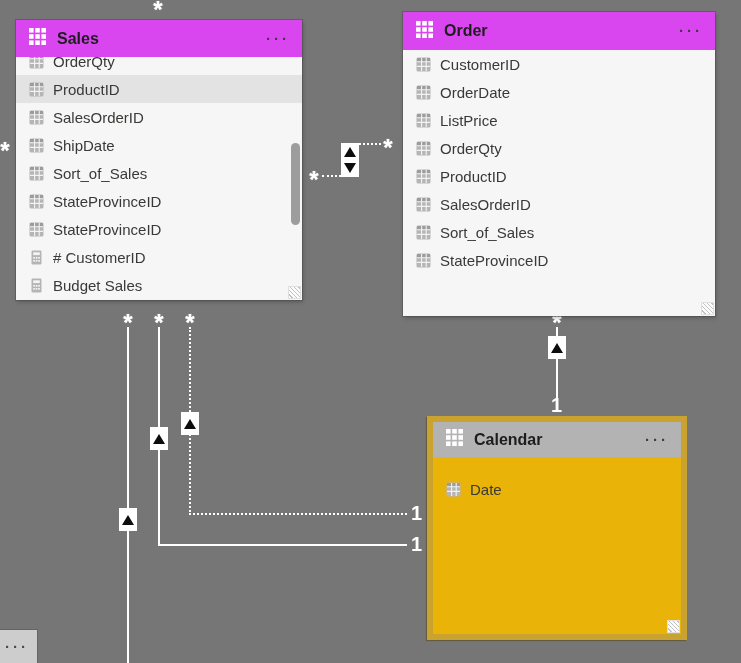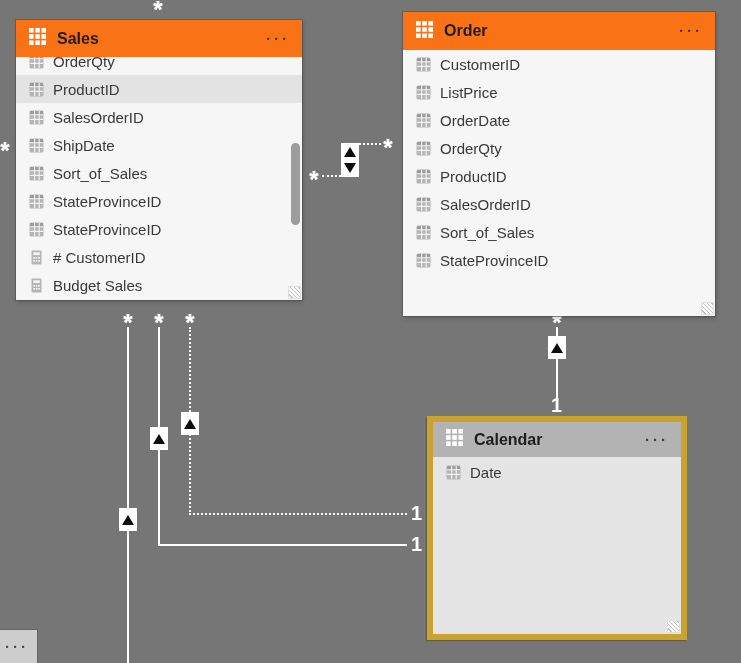--- a/index.html
+++ b/index.html
@@ -8,21 +8,21 @@
     background:#767676;
     font-family:"Liberation Sans", sans-serif;
     -webkit-font-smoothing:antialiased;
   }
   
   .table-card{
     position:absolute;background:#f6f6f6;
     box-shadow:0 0 0 1px rgba(70,70,70,.45), 1px 2px 4px rgba(0,0,0,.25);
   }
   .card-header{
-    height:37px;background:#f97316;display:flex;align-items:center;
+    height:37px;background:#d946ef;display:flex;align-items:center;
     padding:0 12px 0 13px;gap:11px;box-sizing:border-box;
   }
   .card-header.selected{background:#b3b3b3;}
   .card-title{font-weight:bold;font-size:16px;color:#1d1d1d;flex:1;white-space:nowrap;}
   .card-menu{
     color:#3c3c3c;font-weight:bold;font-size:15px;letter-spacing:3px;
     line-height:10px;cursor:pointer;user-select:none;
   }
   .rows-viewport{position:absolute;left:0;right:0;overflow:hidden;}
   .field-row{
@@ -37,21 +37,21 @@
     background:#9d9d9d;border-radius:4.5px;
   }
   .resize-corner{
     position:absolute;right:1px;bottom:1px;width:11px;height:11px;
     background:#fbfbfb;border:1px solid #e0e0e0;
     background-image:repeating-linear-gradient(45deg,#fbfbfb 0 2px,#c2c2c2 2px 3px);
   }
   
   .calendar-outer{
     position:absolute;left:427px;top:416px;width:260px;height:224px;
-    box-sizing:border-box;border:6px solid #c9a22f;background:#e5e5e5;
+    box-sizing:border-box;border:6px solid #c9a22f;background:#eab308;
     box-shadow:-1px 1px 1px rgba(80,60,0,.45);
   }
   .calendar-outer .card-header{height:35px;}
   
   .rel-line-v{position:absolute;width:2px;background:#fff;}
   .rel-line-h{position:absolute;height:2px;background:#fff;}
   .rel-dot-v{position:absolute;width:0;border-left:2px dotted #fff;}
   .rel-dot-h{position:absolute;height:0;border-top:2px dotted #fff;}
   .arrow-box{
     position:absolute;width:18px;height:23px;background:#fff;
@@ -288,32 +288,32 @@
       </div>
       <div class="field-row">
         <span class="field-icon icon-column">
           <svg class="svg-column" width="15" height="15" viewBox="0 0 15 15">
             <rect x="0.5" y="0.5" width="14" height="14" rx="1.5" fill="#b5b5b5"></rect>
             <rect x="1" y="1" width="13" height="3.6" fill="#9c9c9c"></rect>
             <path d="M1 4.8h13M1 9.4h13M5.6 1v13M10.2 1v13" stroke="#f3f3f3" stroke-width="1.1" fill="none"></path>
           </svg>
           
         </span>
+        <span class="field-label">OrderDate</span>
+      </div>
+      <div class="field-row">
+        <span class="field-icon icon-column">
+          <svg class="svg-column" width="15" height="15" viewBox="0 0 15 15">
+            <rect x="0.5" y="0.5" width="14" height="14" rx="1.5" fill="#b5b5b5"></rect>
+            <rect x="1" y="1" width="13" height="3.6" fill="#9c9c9c"></rect>
+            <path d="M1 4.8h13M1 9.4h13M5.6 1v13M10.2 1v13" stroke="#f3f3f3" stroke-width="1.1" fill="none"></path>
+          </svg>
+          
+        </span>
         <span class="field-label">ListPrice</span>
-      </div>
-      <div class="field-row">
-        <span class="field-icon icon-column">
-          <svg class="svg-column" width="15" height="15" viewBox="0 0 15 15">
-            <rect x="0.5" y="0.5" width="14" height="14" rx="1.5" fill="#b5b5b5"></rect>
-            <rect x="1" y="1" width="13" height="3.6" fill="#9c9c9c"></rect>
-            <path d="M1 4.8h13M1 9.4h13M5.6 1v13M10.2 1v13" stroke="#f3f3f3" stroke-width="1.1" fill="none"></path>
-          </svg>
-          
-        </span>
-        <span class="field-label">OrderDate</span>
       </div>
       <div class="field-row">
         <span class="field-icon icon-column">
           <svg class="svg-column" width="15" height="15" viewBox="0 0 15 15">
             <rect x="0.5" y="0.5" width="14" height="14" rx="1.5" fill="#b5b5b5"></rect>
             <rect x="1" y="1" width="13" height="3.6" fill="#9c9c9c"></rect>
             <path d="M1 4.8h13M1 9.4h13M5.6 1v13M10.2 1v13" stroke="#f3f3f3" stroke-width="1.1" fill="none"></path>
           </svg>
           
         </span>
@@ -380,21 +380,21 @@
             <rect x="12.4" y="6.2" width="4.6" height="4.6"></rect>
             <rect x="0" y="12.4" width="4.6" height="4.6"></rect>
             <rect x="6.2" y="12.4" width="4.6" height="4.6"></rect>
             <rect x="12.4" y="12.4" width="4.6" height="4.6"></rect>
           </g>
         </svg>
     </span>
     <span class="card-title">Calendar</span>
     <span class="card-menu">···</span>
   </div>
-  <div class="rows-viewport" style="top:35px;bottom:0;position:absolute;">
+  <div class="rows-viewport" style="top:52px;bottom:0;position:absolute;">
     <div class="field-row" style="height:30px;">
         <span class="field-icon icon-column">
           <svg class="svg-column" width="15" height="15" viewBox="0 0 15 15">
             <rect x="0.5" y="0.5" width="14" height="14" rx="1.5" fill="#b5b5b5"></rect>
             <rect x="1" y="1" width="13" height="3.6" fill="#9c9c9c"></rect>
             <path d="M1 4.8h13M1 9.4h13M5.6 1v13M10.2 1v13" stroke="#f3f3f3" stroke-width="1.1" fill="none"></path>
           </svg>
           
         </span>
         <span class="field-label">Date</span>

